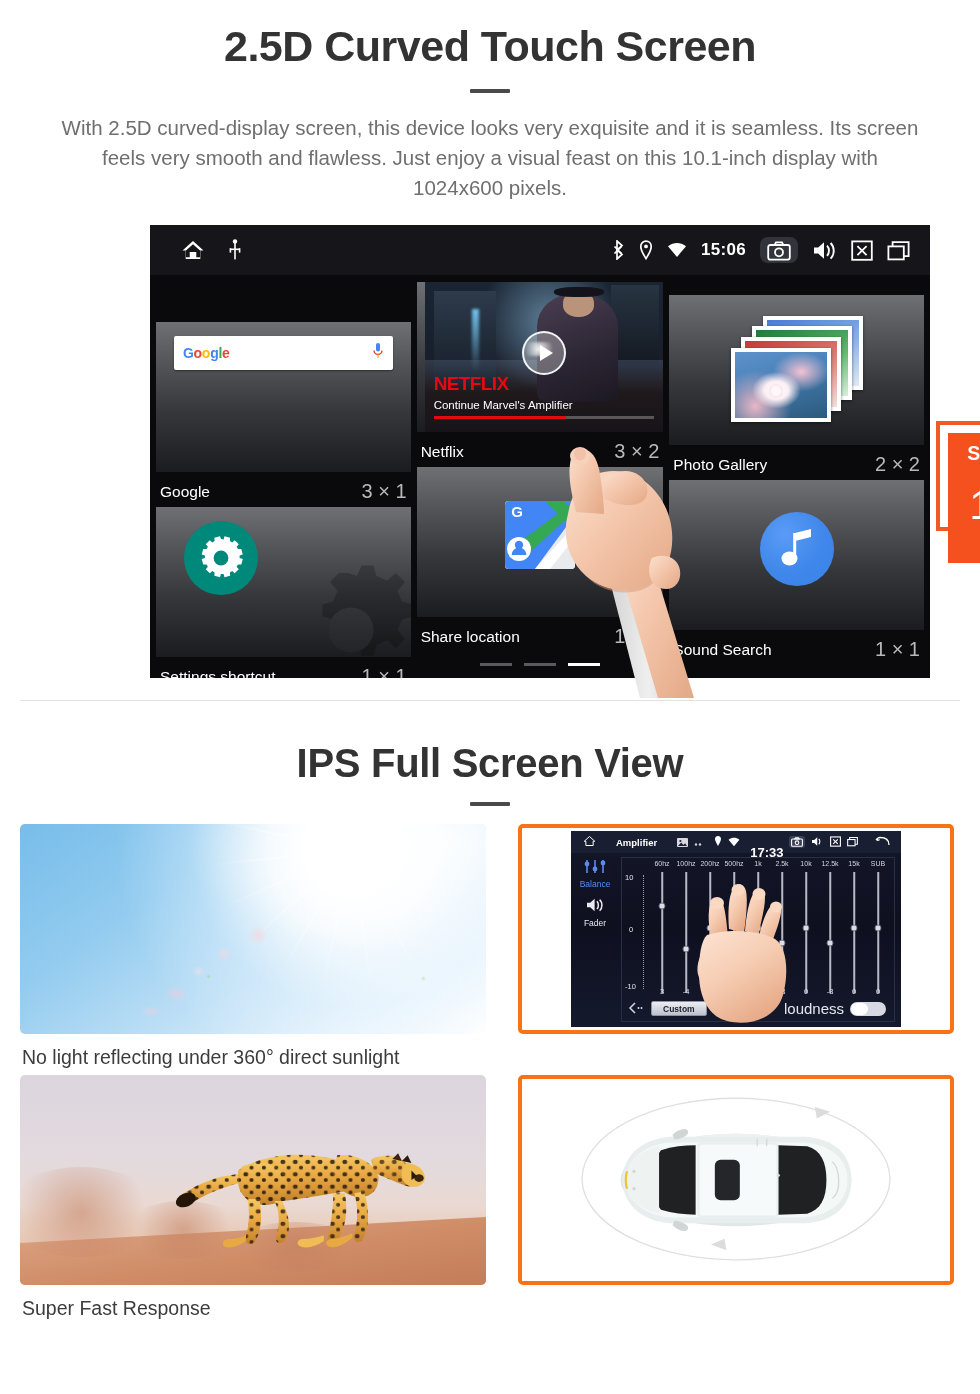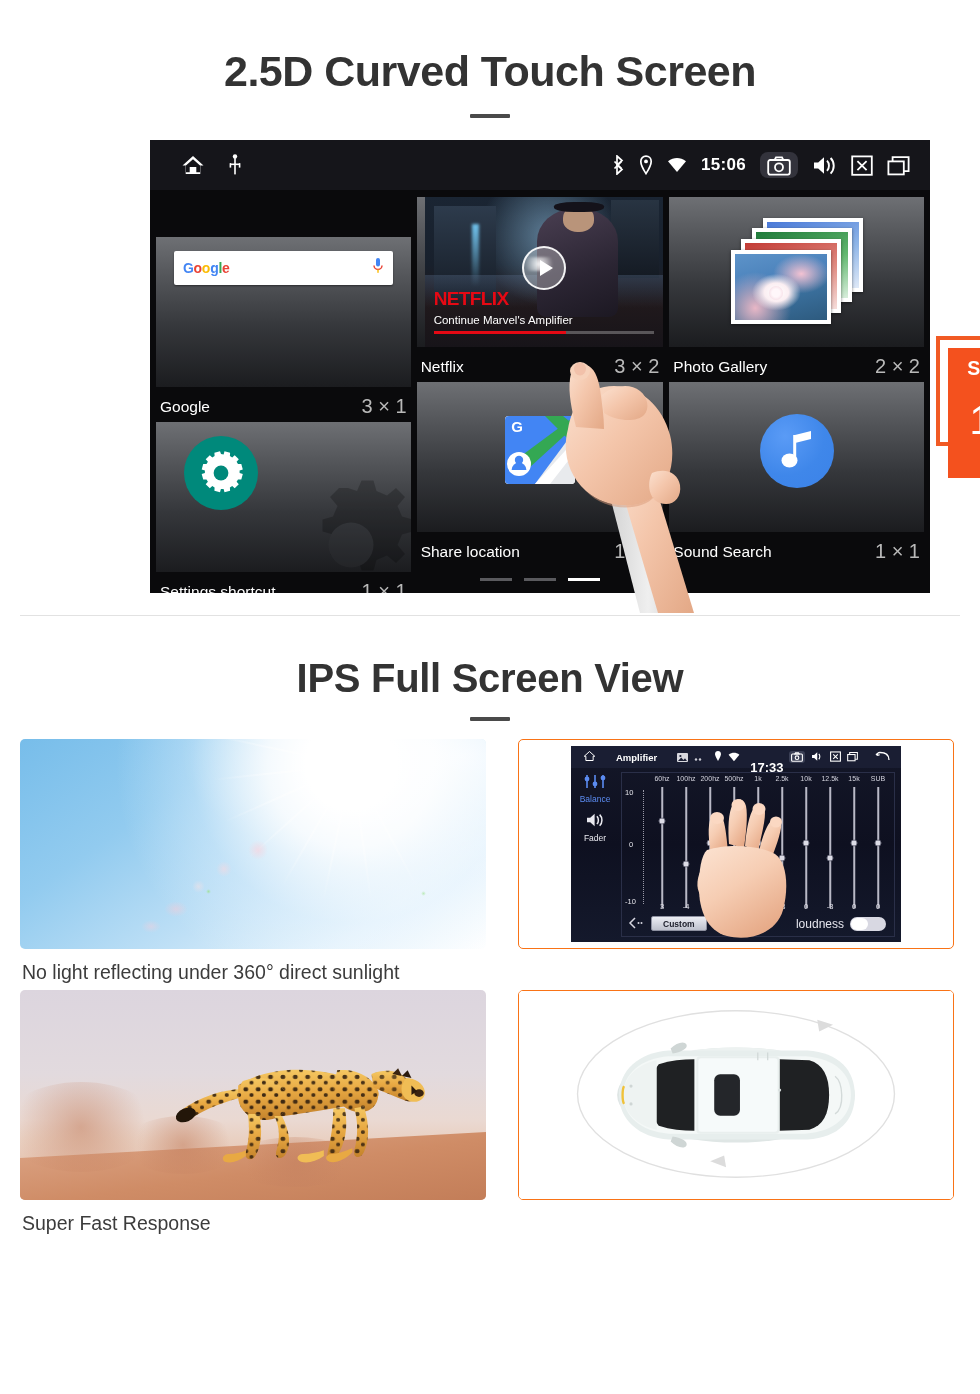--- a/index.html
+++ b/index.html
@@ -14,21 +14,21 @@
   }
 
   
   .sec1 { position: relative; width:980px; }
   .h1 {
     text-align:center;
     font-size: 43px;
     font-weight: bold;
     letter-spacing: -0.5px;
     color:#333333;
-    margin: 47px 0 0 0;
+    margin: 22px 0 0 0;
     line-height: 1.15;
   }
   .hrule {
     width: 40px; height: 4px; background:#4a4a4a;
     margin: 18px auto 20px auto; border-radius:1px;
   }
   .lead {
     width: 860px; margin: 0 auto;
     text-align:center;
     font-size: 20.5px;
@@ -79,21 +79,21 @@
   }
   .c-meta {
     display:flex; align-items:center; justify-content:space-between;
     padding: 8px 4px 0 4px;
     color:#ffffff; font-size:15.5px;
   }
   .c-size { color:#b9b9b9; font-size:20px; }
 
   .w3 { width: 256px; margin-top: 40px; }
   .w3b { width: 248px; }
-  .w2 { width: 256px; }
+  .w2 { width: 256px; margin-top: 13px; }
 
   
   .gsearch {
     position:absolute; left:18px; top:14px; right:18px; height:34px;
     background:#fff; border-radius:2px;
     display:flex; align-items:center; justify-content:space-between;
     padding: 0 9px;
     box-shadow: 0 1px 2px rgba(0,0,0,.45);
   }
   .glogo { font-size:14px; font-weight:bold; letter-spacing:-0.3px; }
@@ -262,21 +262,21 @@
   .cards {
     width: 940px; margin: 18px auto 0 auto;
     display:grid; grid-template-columns: 466px 436px; column-gap: 32px; row-gap: 4px;
   }
   .card { }
   .card-img {
     position:relative; width:100%; height:210px; overflow:hidden;
     border-radius: 5px;
   }
   .card-img.framed {
-    border: 1px solid #f97316; background:#fff;
+    border: 4px solid #f97316; background:#fff;
   }
   .card-cap {
     font-size: 19.5px; color:#3c3c3c; padding: 11px 2px 0 2px;
     line-height:1.3;
   }
 
   
   .sky {
     position:absolute; inset:0;
     background:
@@ -309,20 +309,21 @@
   
   .carbox { position:absolute; inset:0; background:#ffffff; }
 </style>
 </head>
 <body>
 
 <div class="sec1">
 
   <h1 class="h1">2.5D Curved Touch Screen</h1>
   <div class="hrule"></div>
+  <p class="lead">With 2.5D curved-display screen, this device looks very exquisite and it is seamless. Its screen feels very smooth and flawless. Just enjoy a visual feast on this 10.1-inch display with 1024x600 pixels.</p>
 
   <div class="device-wrap">
 
     <div class="android">
 
       <div class="statusbar">
         <div class="sb-left">
           <span>
             <svg class="sb-ico" width="26" height="24" viewBox="0 0 26 24">
                 <path d="M13 3 L2.5 12.5 h3.2 V21 h14.6 v-8.5 h3.2 Z M13 6.2 l7.6 6.9 v6.1 h-4.3 v-5.1 h-6.6 v5.1 H5.4 v-6.1 Z" fill="#fff"></path>
@@ -758,21 +759,21 @@
             </div>
 
             <div style="position:absolute; left:6px; right:8px; bottom:3px; height:19px; display:flex; align-items:center;">
               <span><svg width="16" height="12" viewBox="0 0 16 12">
                     <path d="M7 1 L2 6 L7 11" fill="none" stroke="#d6d6e0" stroke-width="1.5"></path>
                     <circle cx="10.5" cy="6" r="1" fill="#d6d6e0"></circle>
                     <circle cx="13.5" cy="6" r="1" fill="#d6d6e0"></circle>
                   </svg></span>
               <span style="margin-left:7px; background:linear-gradient(180deg,#eceef4,#bdc0cc); border:1px solid #8d90a0; border-radius:2px; padding:1.5px 11px; font-size:8.5px; color:#20222e; font-weight:bold;">Custom</span>
               <span style="margin-left:auto; display:flex; align-items:center; gap:6px;">
-                <span style="color:#e6e6ee; font-size:12px;">loudness</span>
+                <span style="color:#e6e6ee; font-size:15px;">loudness</span>
                 <span style="width:36px; height:14px; border-radius:7px; background:#d8d8e2; position:relative; display:inline-block;">
                   <span style="position:absolute; left:1px; top:1px; width:17px; height:12px; border-radius:6px; background:#ffffff;"></span>
                 </span>
               </span>
             </div>
           </div>
 
           <svg style="position:absolute; left:110px; top:46px; width:120px; height:150px;" viewBox="0 0 120 150">
             <defs>
               <linearGradient id="skin2" x1="0" y1="0" x2="0.6" y2="1">

